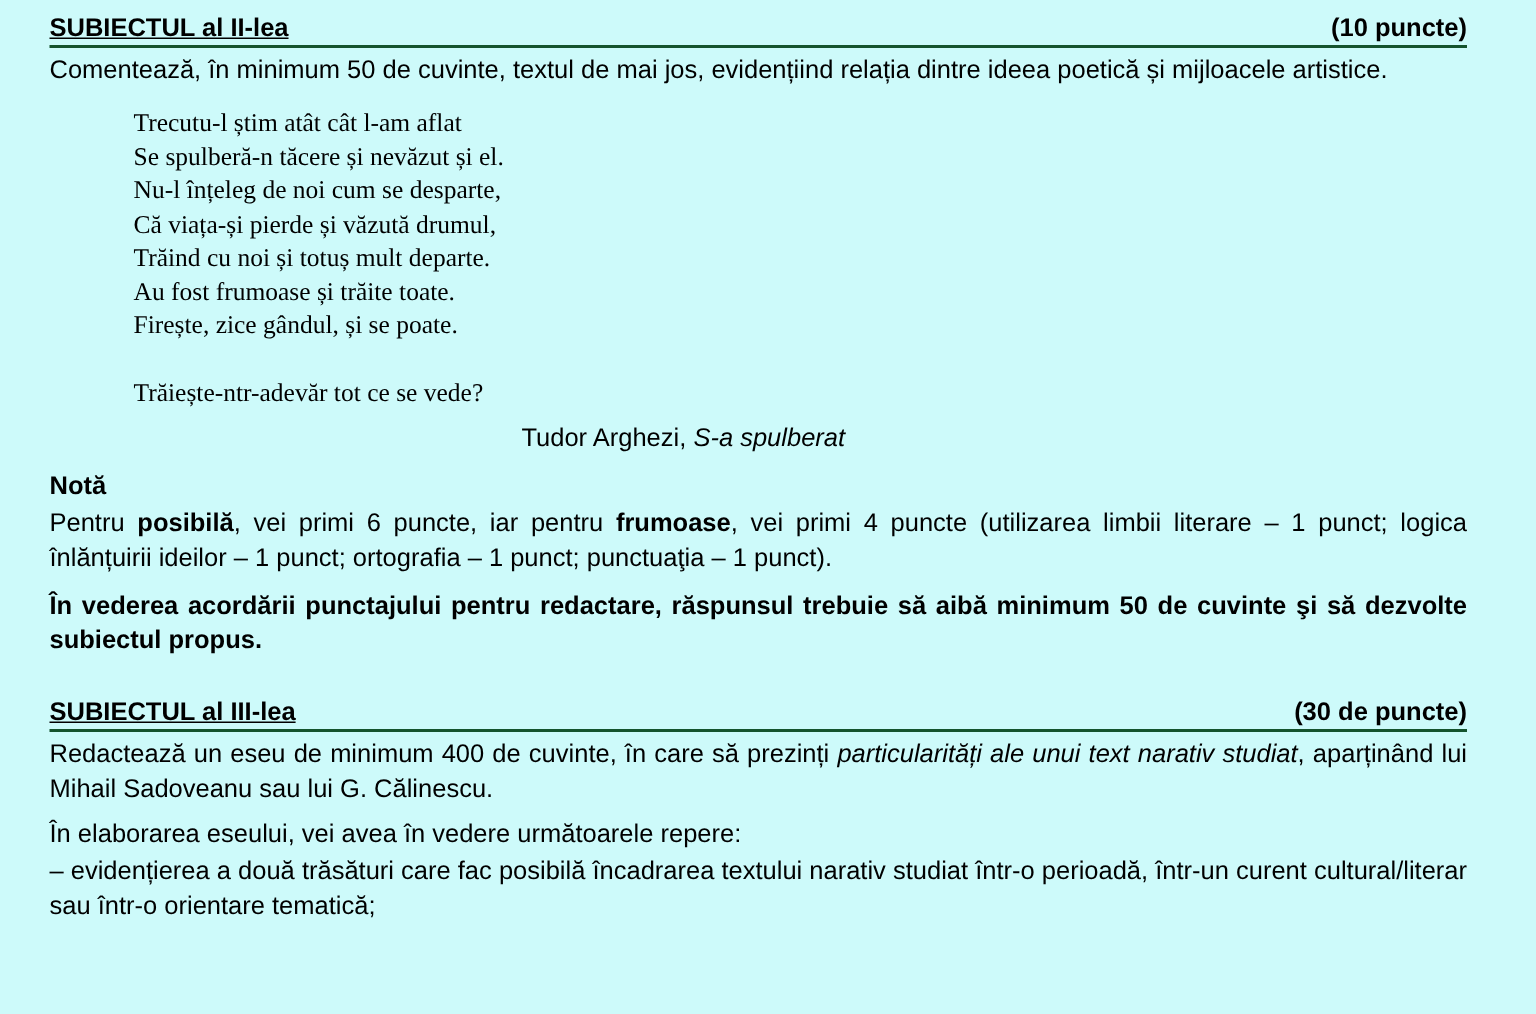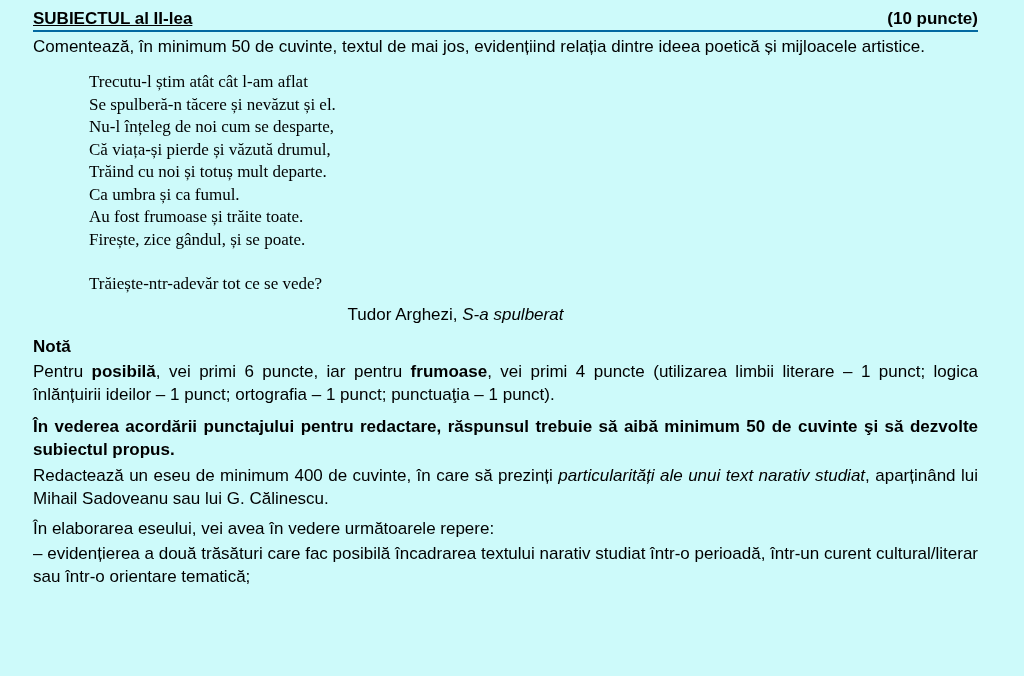--- a/index.html
+++ b/index.html
@@ -14,21 +14,21 @@
     line-height: 23px;
   }
   .page {
     padding: 8px 46px 0 33px;
   }
   .subject-header {
     display: flex;
     justify-content: space-between;
     align-items: flex-end;
     font-weight: bold;
-    border-bottom: 2px solid #0369a1;
+    border-bottom: 2px solid #14532d;
     line-height: 21px;
     padding-bottom: 1px;
   }
   .subject-header .title { text-decoration: underline; text-decoration-thickness: 0; }
   .prompt { margin-top: 3px; }
   .justified { text-align: justify; }
   .poem {
     margin-top: 13px;
     margin-left: 56px;
     line-height: 22.5px;
@@ -62,34 +62,37 @@
   </div>
 
   <div class="prompt">Comentează, în minimum 50 de cuvinte, textul de mai jos, evidențiind relația dintre ideea poetică și mijloacele artistice.</div>
 
   <div class="poem">
     <div>Trecutu-l știm atât cât l-am aflat</div>
     <div>Se spulberă-n tăcere și nevăzut și el.</div>
     <div>Nu-l înțeleg de noi cum se desparte,</div>
     <div>Că viața-și pierde și văzută drumul,</div>
     <div>Trăind cu noi și totuș mult departe.</div>
-    <div>Ca umbra și ca fumul.</div>
     <div>Au fost frumoase și trăite toate.</div>
     <div>Firește, zice gândul, și se poate.</div>
     <div class="poem-final">Trăiește-ntr-adevăr tot ce se vede?</div>
   </div>
 
   <div class="attribution"><span>Tudor Arghezi, </span><span class="work">S-a spulberat</span></div>
 
   <div class="nota-heading">Notă</div>
 
   <div class="note-para justified"><span>Pentru </span><b>posibilă</b><span>, vei primi 6 puncte, iar pentru </span><b>frumoase</b><span>, vei primi 4 puncte (utilizarea limbii literare – 1 punct; logica înlănțuirii ideilor – 1 punct; ortografia – 1 punct; punctuaţia – 1 punct).</span></div>
 
   <div class="emphasis-para justified">În vederea acordării punctajului pentru redactare, răspunsul trebuie să aibă minimum 50 de cuvinte şi să dezvolte subiectul propus.</div>
 
+  <div class="subject-header header3">
+    <span class="title">SUBIECTUL al III-lea</span>
+    <span class="points">(30 de puncte)</span>
+  </div>
 
   <div class="s3-prompt justified"><span>Redactează un eseu de minimum 400 de cuvinte, în care să prezinți </span><span class="italic">particularități ale unui text narativ studiat</span><span>, aparținând lui Mihail Sadoveanu sau lui G. Călinescu.</span></div>
 
   <div class="s3-intro">În elaborarea eseului, vei avea în vedere următoarele repere:</div>
 
   <div class="s3-bullets">
     <div class="justified">– evidențierea a două trăsături care fac posibilă încadrarea textului narativ studiat într-o perioadă, într-un curent cultural/literar sau într-o orientare tematică;</div>
 
   </div>
 

